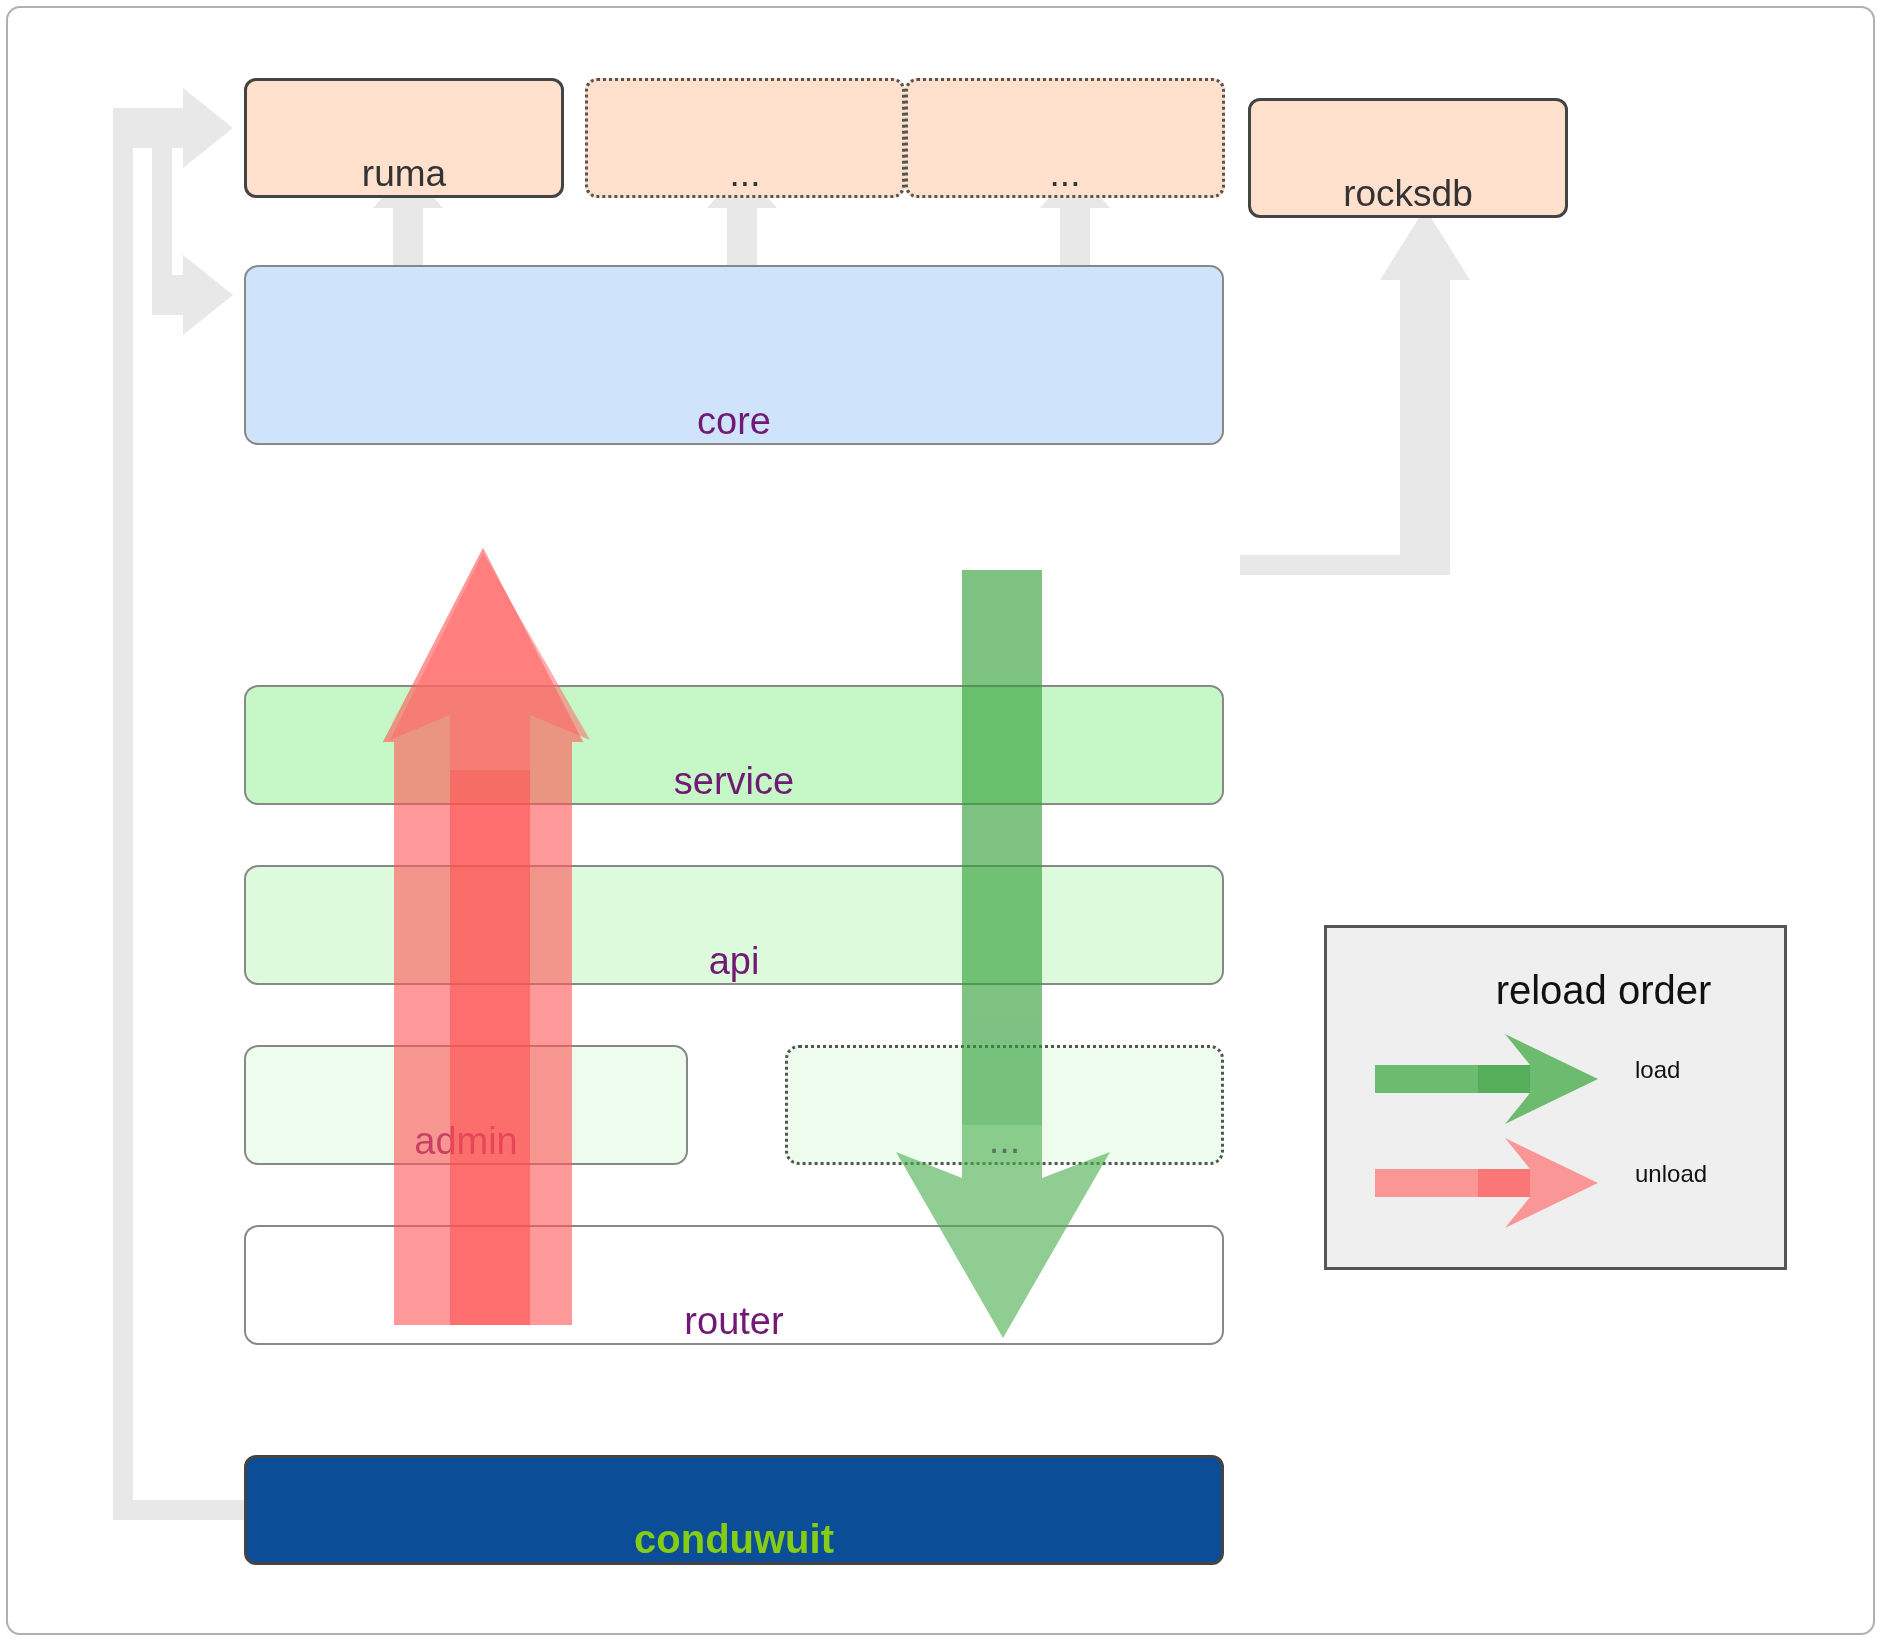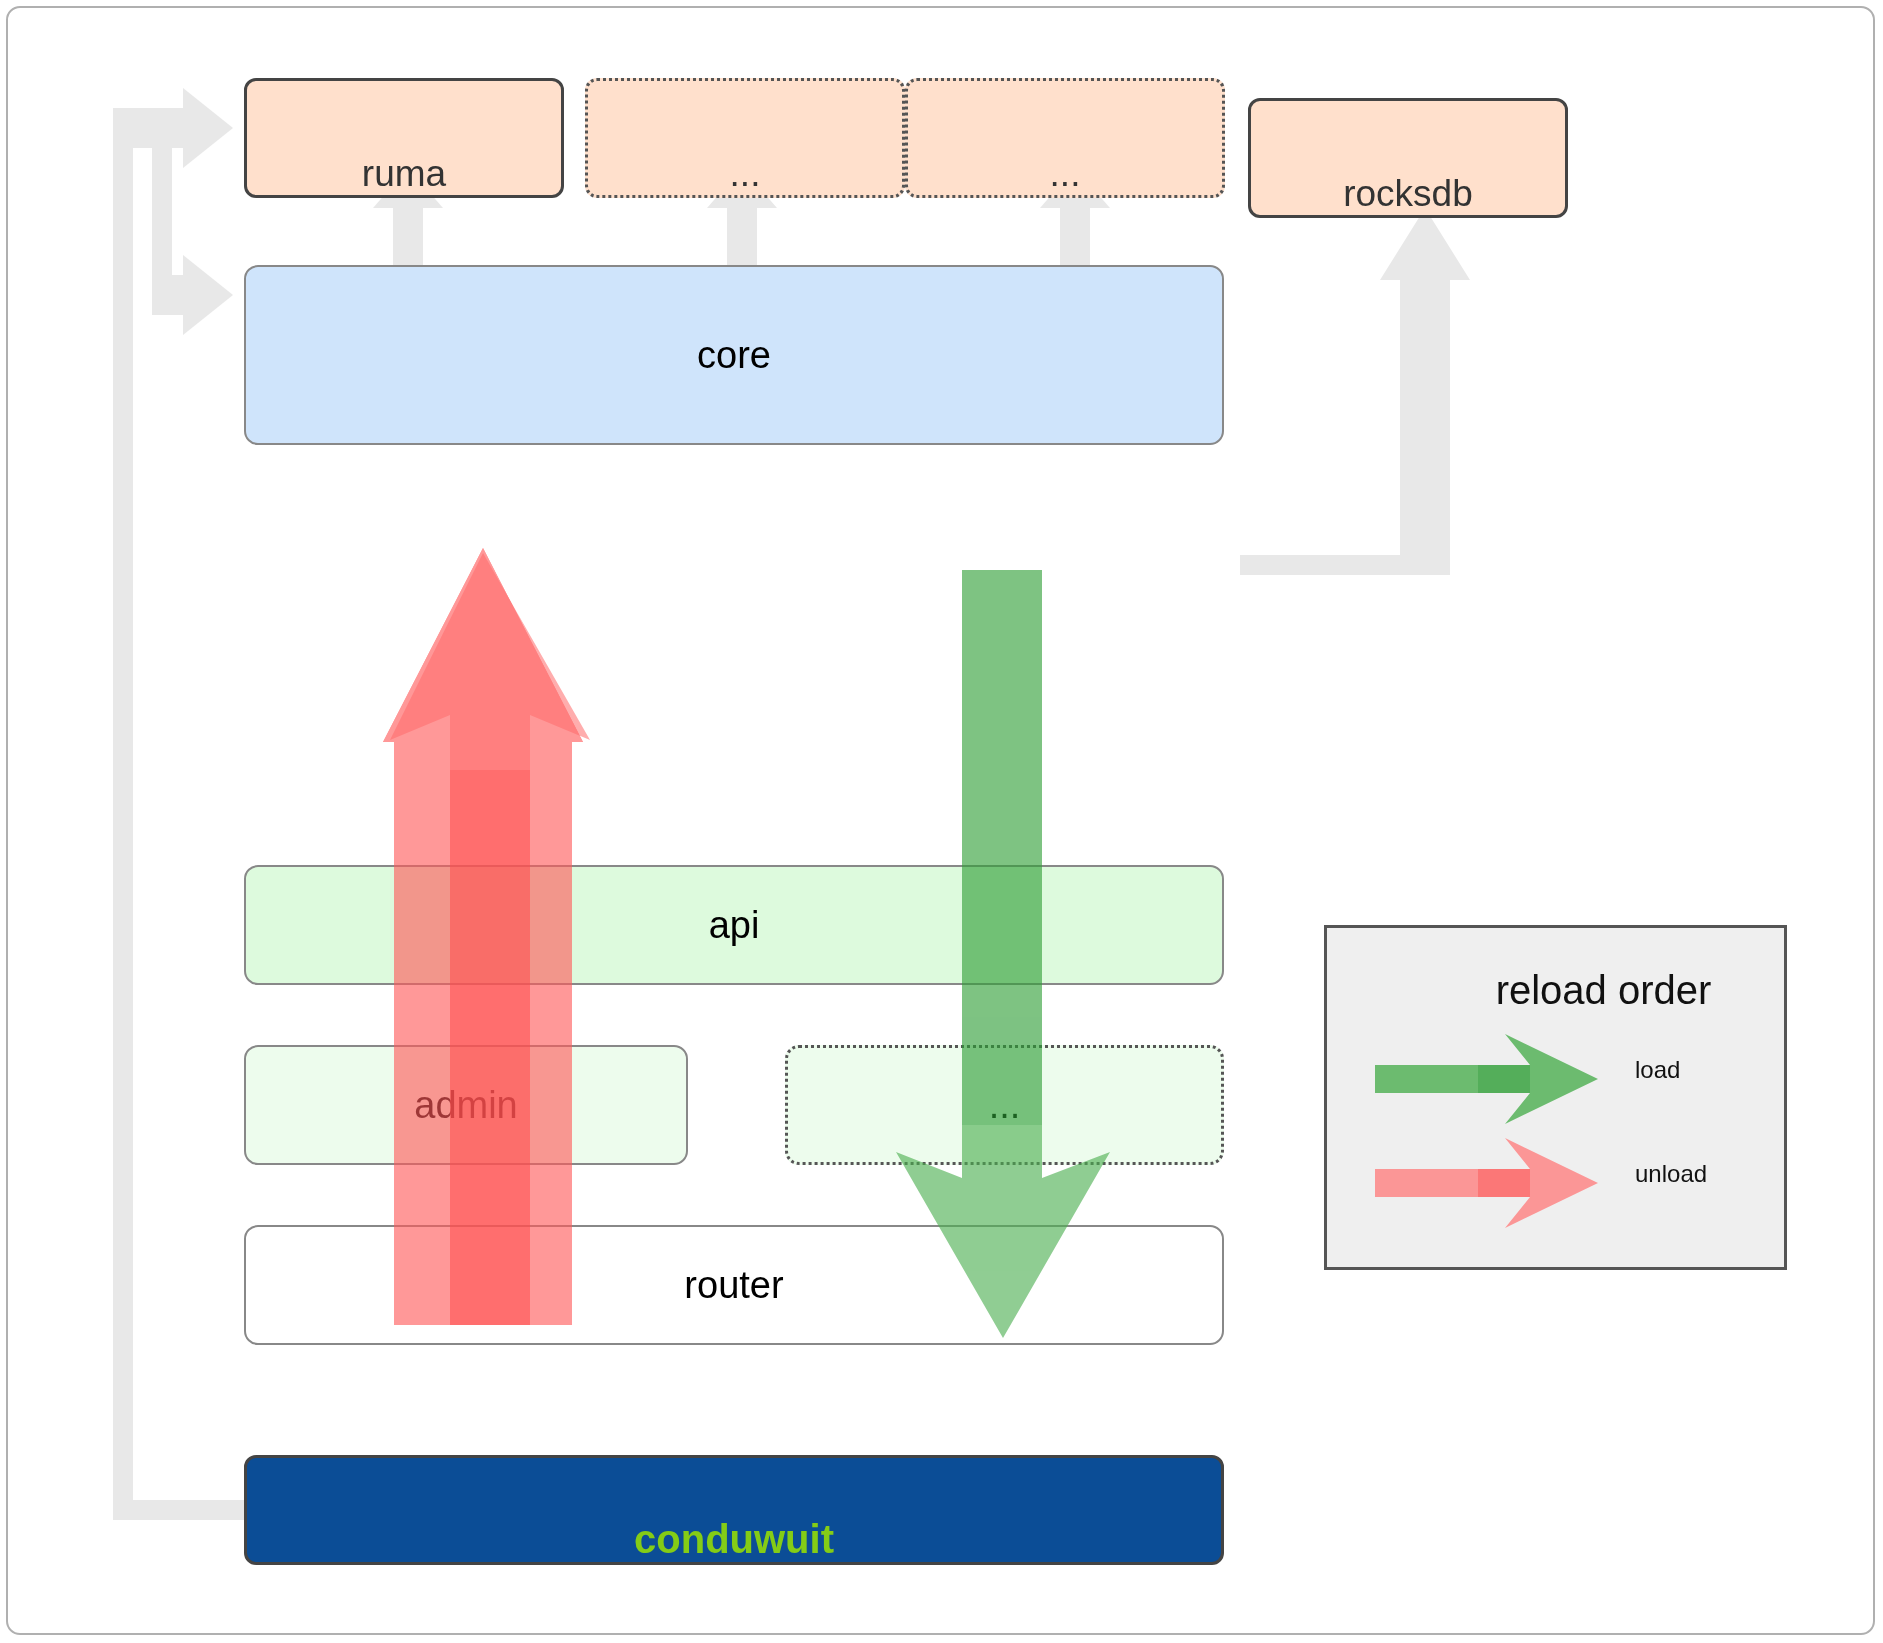--- a/index.html
+++ b/index.html
@@ -2,21 +2,21 @@
 <html><head>
 <meta charset="utf-8">
 <style>
   html,body{margin:0;padding:0;background:#fff;}
   body{font-family:"Liberation Sans",sans-serif;}
   #root{position:relative;width:1883px;height:1643px;overflow:hidden;background:#ffffff;}
   #frame{position:absolute;left:6px;top:6px;width:1869px;height:1629px;border:2px solid #b0b0b0;border-radius:14px;box-sizing:border-box;background:#fff;}
   .node{position:absolute;box-sizing:border-box;display:flex;align-items:flex-end;justify-content:center;border-radius:12px;color:#333333;font-size:37px;z-index:5;}
   .node.dotted{border-style:dotted;border-width:3px;border-color:#555;}
   .node.solid-dark{border:3px solid #444;}
-  .layerbox{position:absolute;box-sizing:border-box;border:2px solid #888;border-radius:14px;display:flex;align-items:center;justify-content:center;font-size:38px;color:#000000;z-index:4;}
+  .layerbox{position:absolute;box-sizing:border-box;border:2px solid #888;border-radius:14px;display:flex;align-items:flex-end;justify-content:center;font-size:38px;color:#701a75;z-index:4;}
   .legend{position:absolute;box-sizing:border-box;background:#efefef;border:3px solid #555;z-index:20;}
   .legend-title{position:absolute;width:100%;text-align:center;font-size:40px;color:#111;padding-left:48px;}
   .legend-label{position:absolute;font-size:24px;color:#111;}
   svg{position:absolute;left:0;top:0;overflow:visible;}
   #connectors{z-index:1;}
   #bigarrows{z-index:8;pointer-events:none;}
   #legendarrows{z-index:21;pointer-events:none;}
 </style>
 </head>
 <body>
@@ -59,20 +59,23 @@
 
   <div class="node solid-dark" style="left:1248px;top:78px;width:320px;height:120px;background:#ffe0cc;margin-top:20px;">
     <span>rocksdb</span>
   </div>
 
   <div class="layerbox" style="left:244px;top:265px;width:980px;height:180px;background:#cfe4fb;">
     <span>core</span>
   </div>
 
 
+  <div class="layerbox" style="left:244px;top:685px;width:980px;height:120px;background:#c6f7c6;">
+    <span>service</span>
+  </div>
 
   <div class="layerbox" style="left:244px;top:865px;width:980px;height:120px;background:#ddfadd;">
     <span>api</span>
   </div>
 
   <div class="layerbox" style="left:244px;top:1045px;width:444px;height:120px;background:#edfced;">
     <span>admin</span>
   </div>
 
   <div class="layerbox" style="left:785px;top:1045px;width:439px;height:120px;background:#edfced;border:3px dotted #555;">

